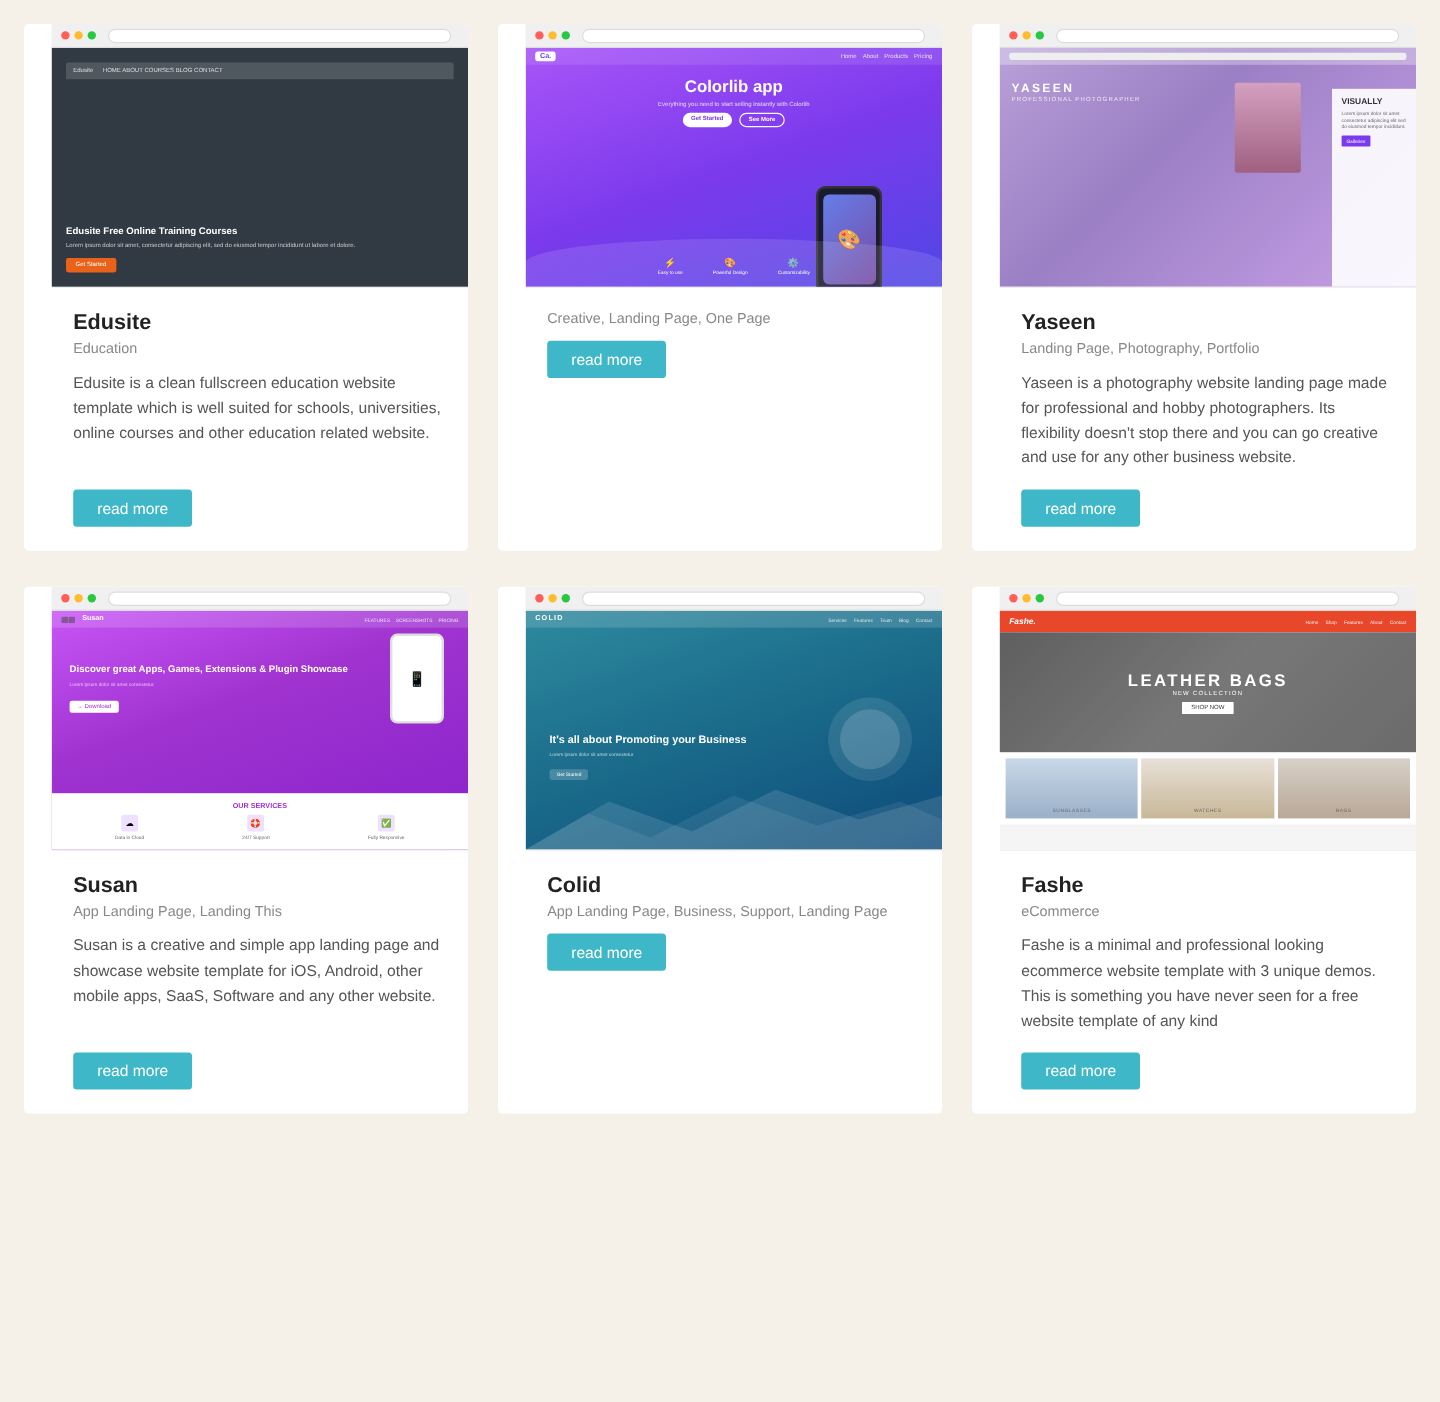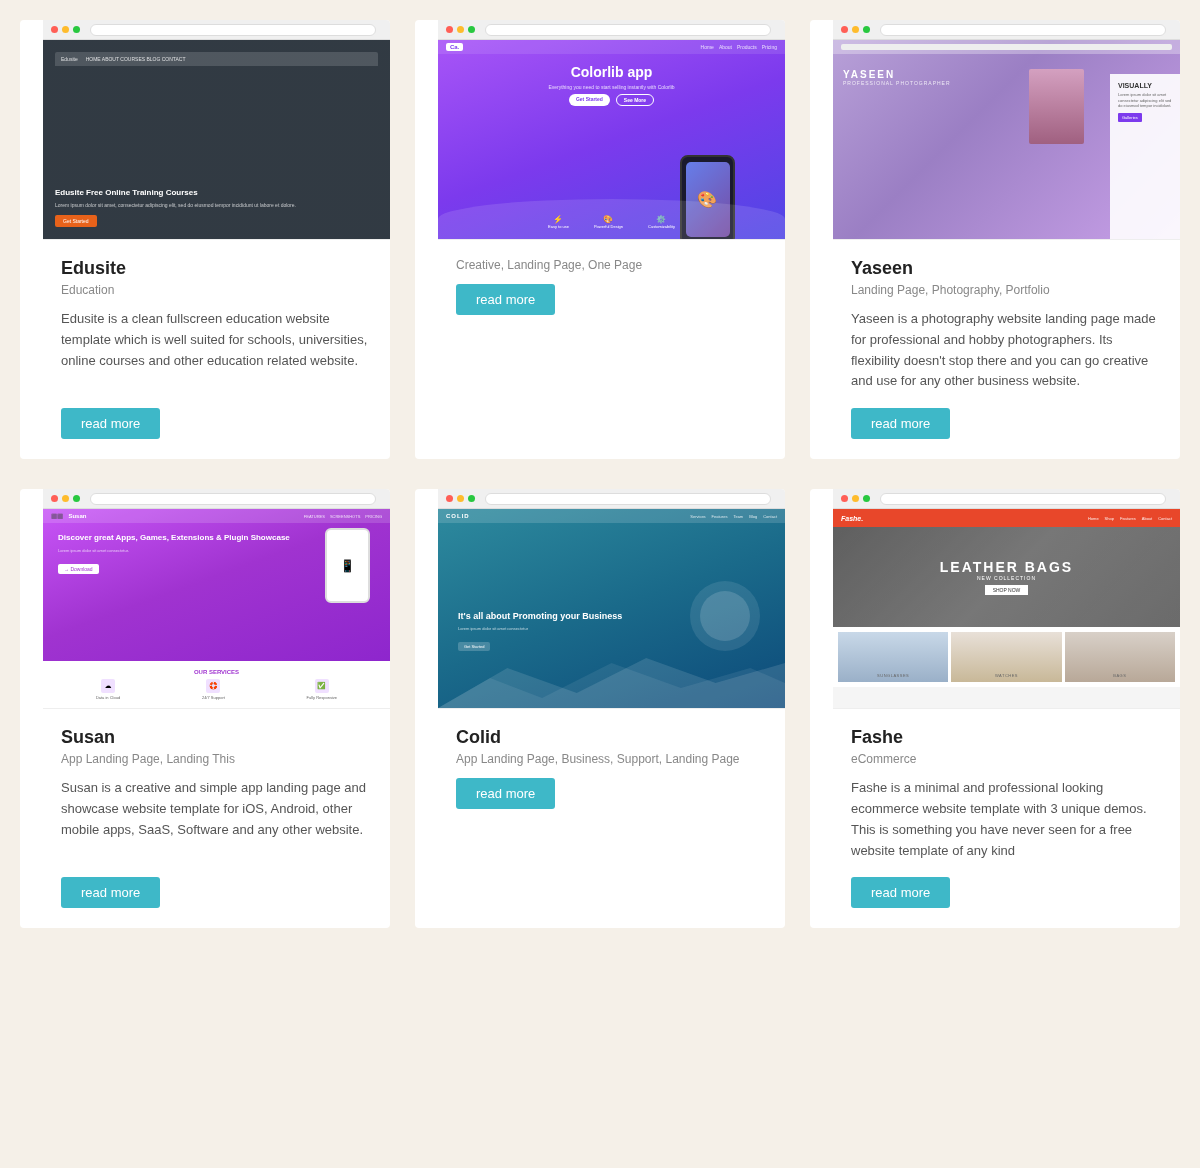--- a/index.html
+++ b/index.html
@@ -283,20 +283,21 @@
     }
     .thumb-susan .sus-hero {
       flex: 1;
       display: flex;
       padding: 10px 15px;
       position: relative;
     }
     .thumb-susan .sus-text {
       color: white;
       flex: 1;
+      margin-top: 20px;
     }
     .thumb-susan .sus-text h3 {
       font-size: 8px;
       font-weight: bold;
       line-height: 1.3;
     }
     .thumb-susan .sus-text p {
       font-size: 4px;
       opacity: 0.7;
       margin: 4px 0;

